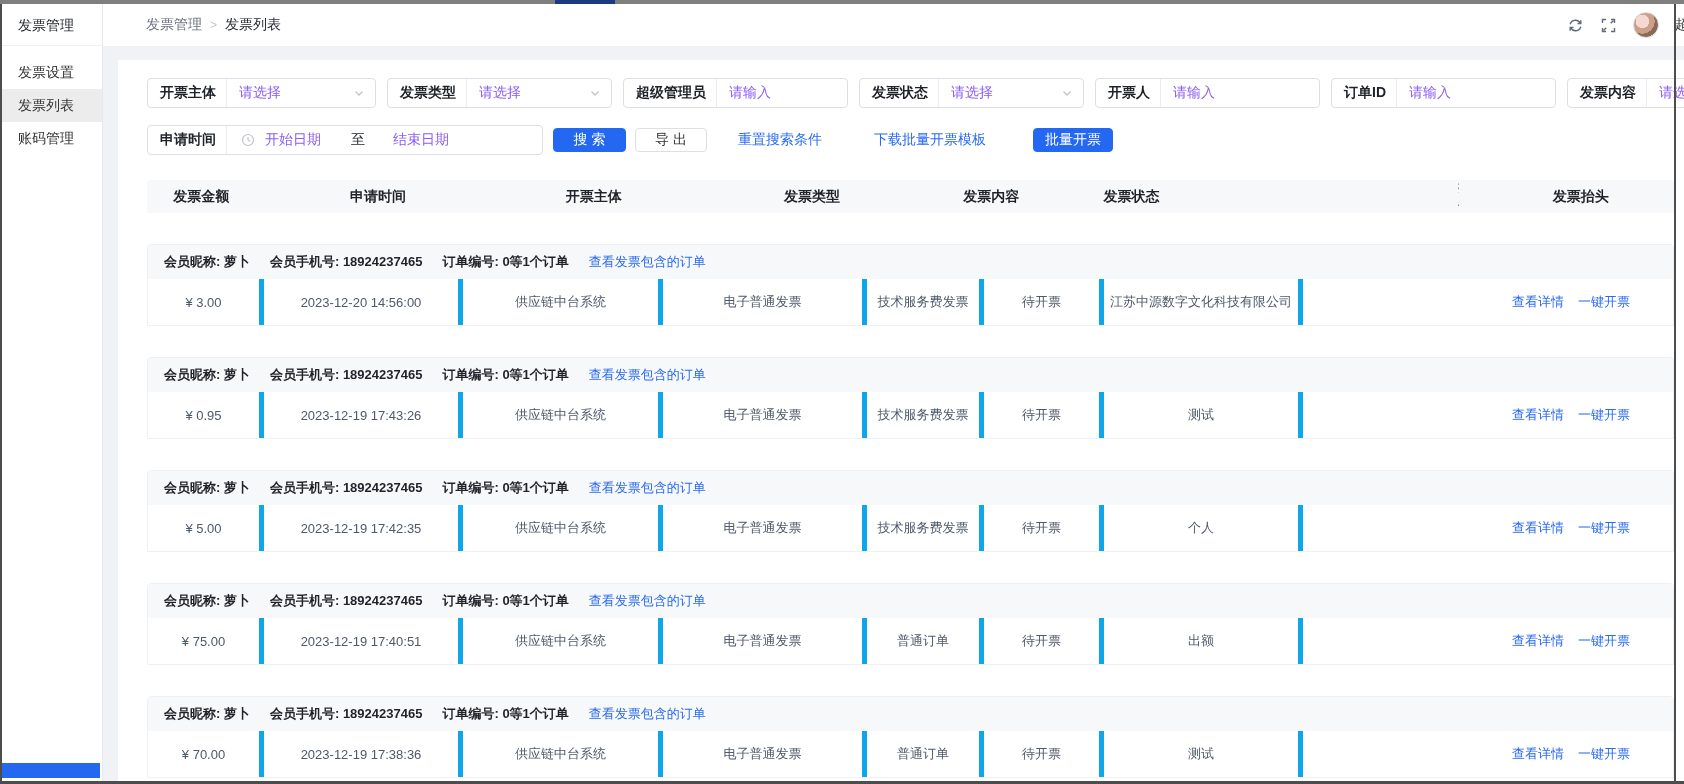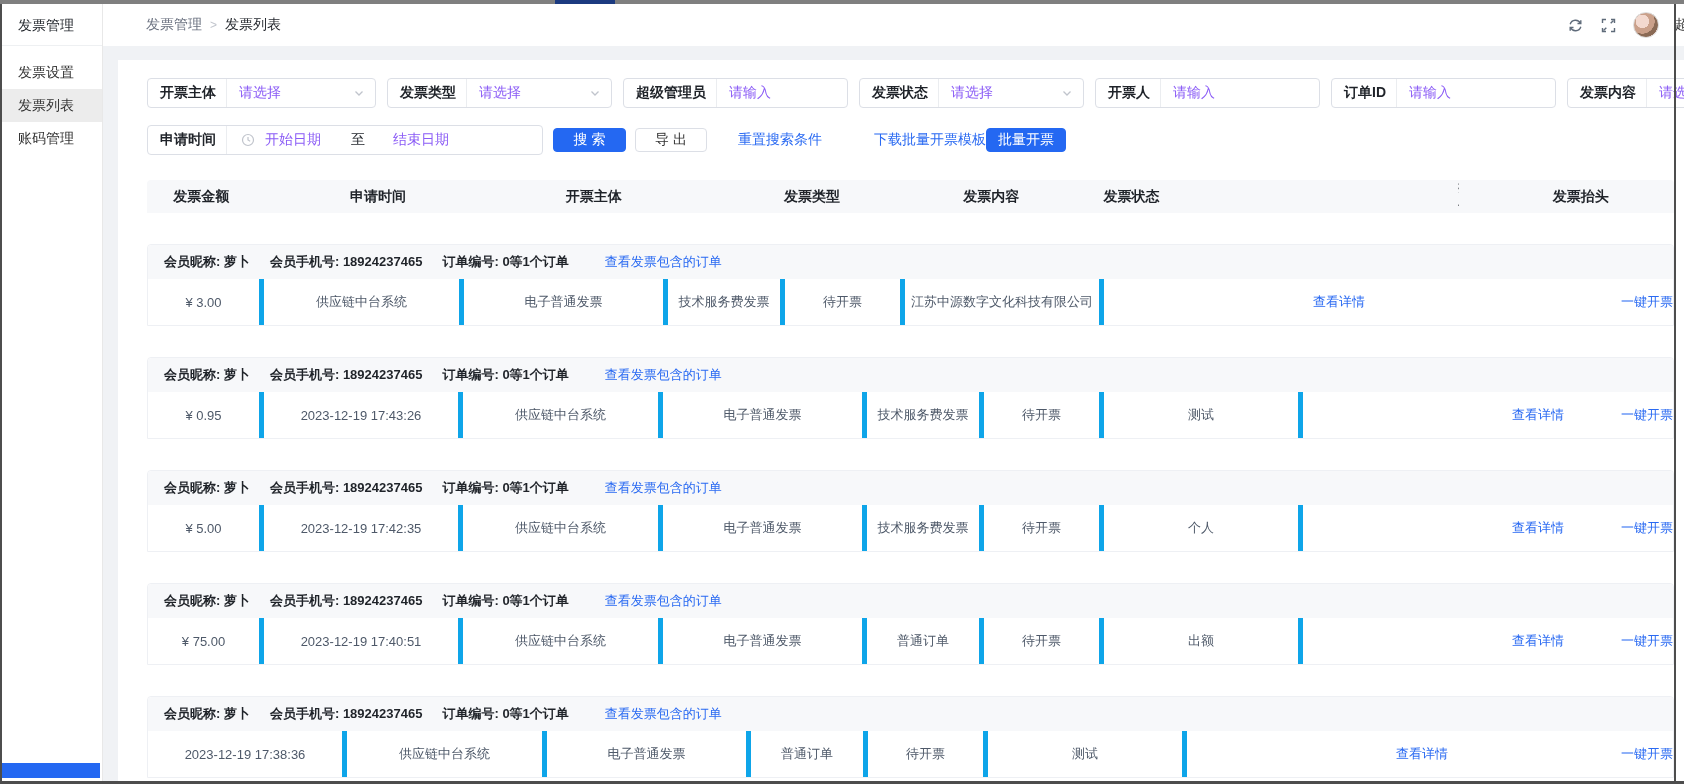--- a/index.html
+++ b/index.html
@@ -45,36 +45,36 @@
   .clock { margin:0 10px 0 14px; display:inline-flex; }
   .date-sep { margin:0 28px 0 30px; color:#1f2329; }
   .btn { height:24px; border-radius:4px; display:inline-flex; align-items:center; justify-content:center; cursor:pointer; }
   .btn-primary { background:#2468f2; color:#fff; border:1px solid #2468f2; }
   .btn-plain { background:#fff; color:#333; border:1px solid #dcdfe6; }
   #search-btn { width:73px; margin-left:10px; }
   #export-btn { width:72px; margin-left:9px; }
   .tlink { color:#2a6af2; cursor:pointer; text-decoration:none; }
   #reset-link { margin-left:31px; }
   #download-link { margin-left:52px; }
-  #batch-btn { width:80px; }
+  #batch-btn { width:80px; margin-left:47px; }
   
   .table { position:absolute; left:0; top:120px; width:1527px; }
   .thead { height:33px; background:#f7f8fa; border-radius:4px 4px 0 0; display:flex; align-items:center; font-weight:bold; color:#1f2329;gap:29px; }
   .cell { display:flex; align-items:center; justify-content:center; height:100%; overflow:hidden; }
   .c0{width:116px}.c1{width:199px}.c2{width:200px}.c3{width:204px}.c4{width:117px}.c5{width:120px}.c6{width:199px}
   .c7{flex:1; justify-content:flex-start; padding-left:242px;}
   .c7r{flex:1; justify-content:flex-start; padding-left:209px; gap:14px;}
   .tbody { margin-top:31px; }
   .group { margin-bottom:31px; border:1px solid #eef0f4; border-radius:4px 4px 0 0; }
   .group-head { height:34px; background:#f7f8fa; border-radius:4px 4px 0 0; display:flex; align-items:center; padding-left:16px; font-size:13px; }
   .ginfo { font-weight:bold; color:#1f2329; margin-right:20px; }
-  .glink { font-size:13px; margin-left:16px; }
+  .glink { font-size:13px; margin-left:0; }
   .grow { height:46px; display:flex; background:#fff; font-size:13px; color:#4e5969; }
   .grow .cell { border-right:5px solid #0ea5e9; }
-  .grow .cell:last-child { border-right:none;justify-content:space-between; }
+  .grow .cell:last-child { border-right:none; }
   .grow .tlink { font-size:13px; }
   svg { display:block; }
 </style>
 </head>
 <body>
 
 <div class="topstrip">
   <div class="topstrip-active"></div>
 </div>
 <div id="frame-left" class="frame-line"></div>
@@ -213,20 +213,21 @@
         <div class="tbody">
   <div class="group">
     <div class="group-head">
       <span class="ginfo">会员昵称: 萝卜</span>
       <span class="ginfo">会员手机号: 18924237465</span>
       <span class="ginfo">订单编号: 0等1个订单</span>
       <a class="tlink glink">查看发票包含的订单</a>
     </div>
     <div class="grow">
       <div class="cell c0">¥ 3.00</div>
+      <div class="cell c1">2023-12-20 14:56:00</div>
       <div class="cell c2">供应链中台系统</div>
       <div class="cell c3">电子普通发票</div>
       <div class="cell c4">技术服务费发票</div>
       <div class="cell c5">待开票</div>
       <div class="cell c6">江苏中源数字文化科技有限公司</div>
       <div class="cell c7r">
         <a class="tlink">查看详情</a>
         <a class="tlink">一键开票</a>
       </div>
     </div>
@@ -299,20 +300,21 @@
   </div>
 
   <div class="group">
     <div class="group-head">
       <span class="ginfo">会员昵称: 萝卜</span>
       <span class="ginfo">会员手机号: 18924237465</span>
       <span class="ginfo">订单编号: 0等1个订单</span>
       <a class="tlink glink">查看发票包含的订单</a>
     </div>
     <div class="grow">
+      <div class="cell c0">¥ 70.00</div>
       <div class="cell c1">2023-12-19 17:38:36</div>
       <div class="cell c2">供应链中台系统</div>
       <div class="cell c3">电子普通发票</div>
       <div class="cell c4">普通订单</div>
       <div class="cell c5">待开票</div>
       <div class="cell c6">测试</div>
       <div class="cell c7r">
         <a class="tlink">查看详情</a>
         <a class="tlink">一键开票</a>
       </div>

